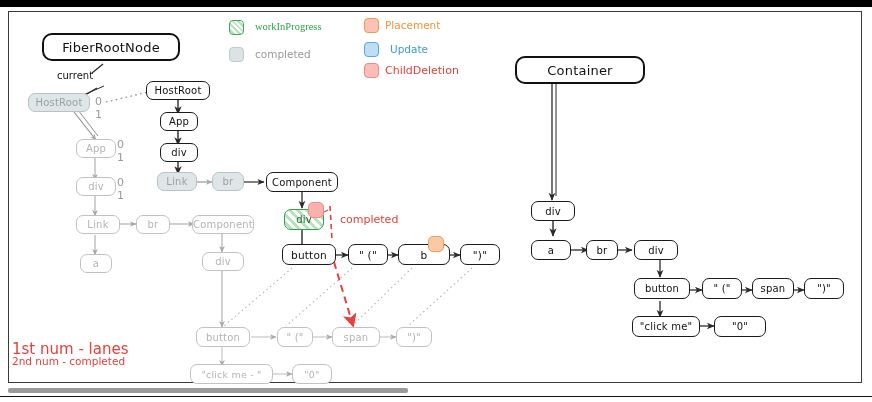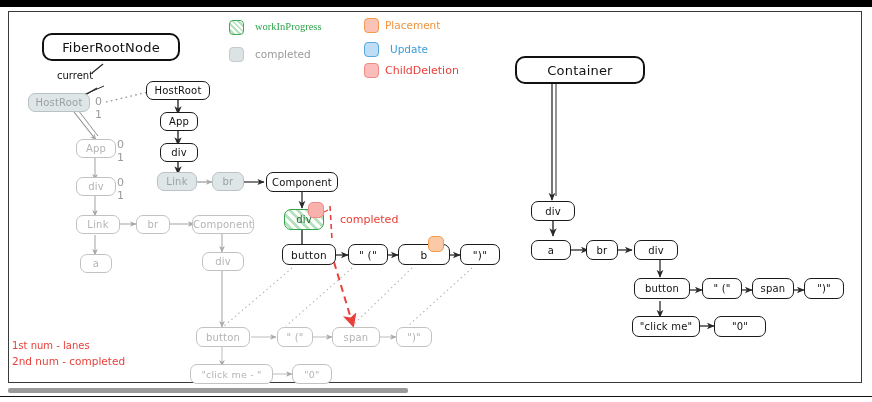--- a/index.html
+++ b/index.html
@@ -348,20 +348,20 @@
   <div class="node solid" style="left:804px; top:278px; width:40px; height:21px; font-size:10px;">
     <span>")"</span>
   </div>
   <div class="node solid" style="left:632px; top:316px; width:68px; height:21px; font-size:10px;">
     <span>"click me"</span>
   </div>
   <div class="node solid" style="left:714px; top:316px; width:52px; height:21px; font-size:10px;">
     <span>"0"</span>
   </div>
 
-  <div class="lbl red" style="left:12px; top:340px; font-size:10px;">1st num - lanes</div>
+  <div class="lbl red" style="left:12px; top:340px; font-size:15px;">1st num - lanes</div>
   <div class="lbl red" style="left:12px; top:355px; font-size:10.5px;">2nd num - completed</div>
 
   <div id="scroll-track"></div>
   <div id="scroll-thumb"></div>
   <div id="bottombar"></div>
 
 </div>
 
 </body></html>

